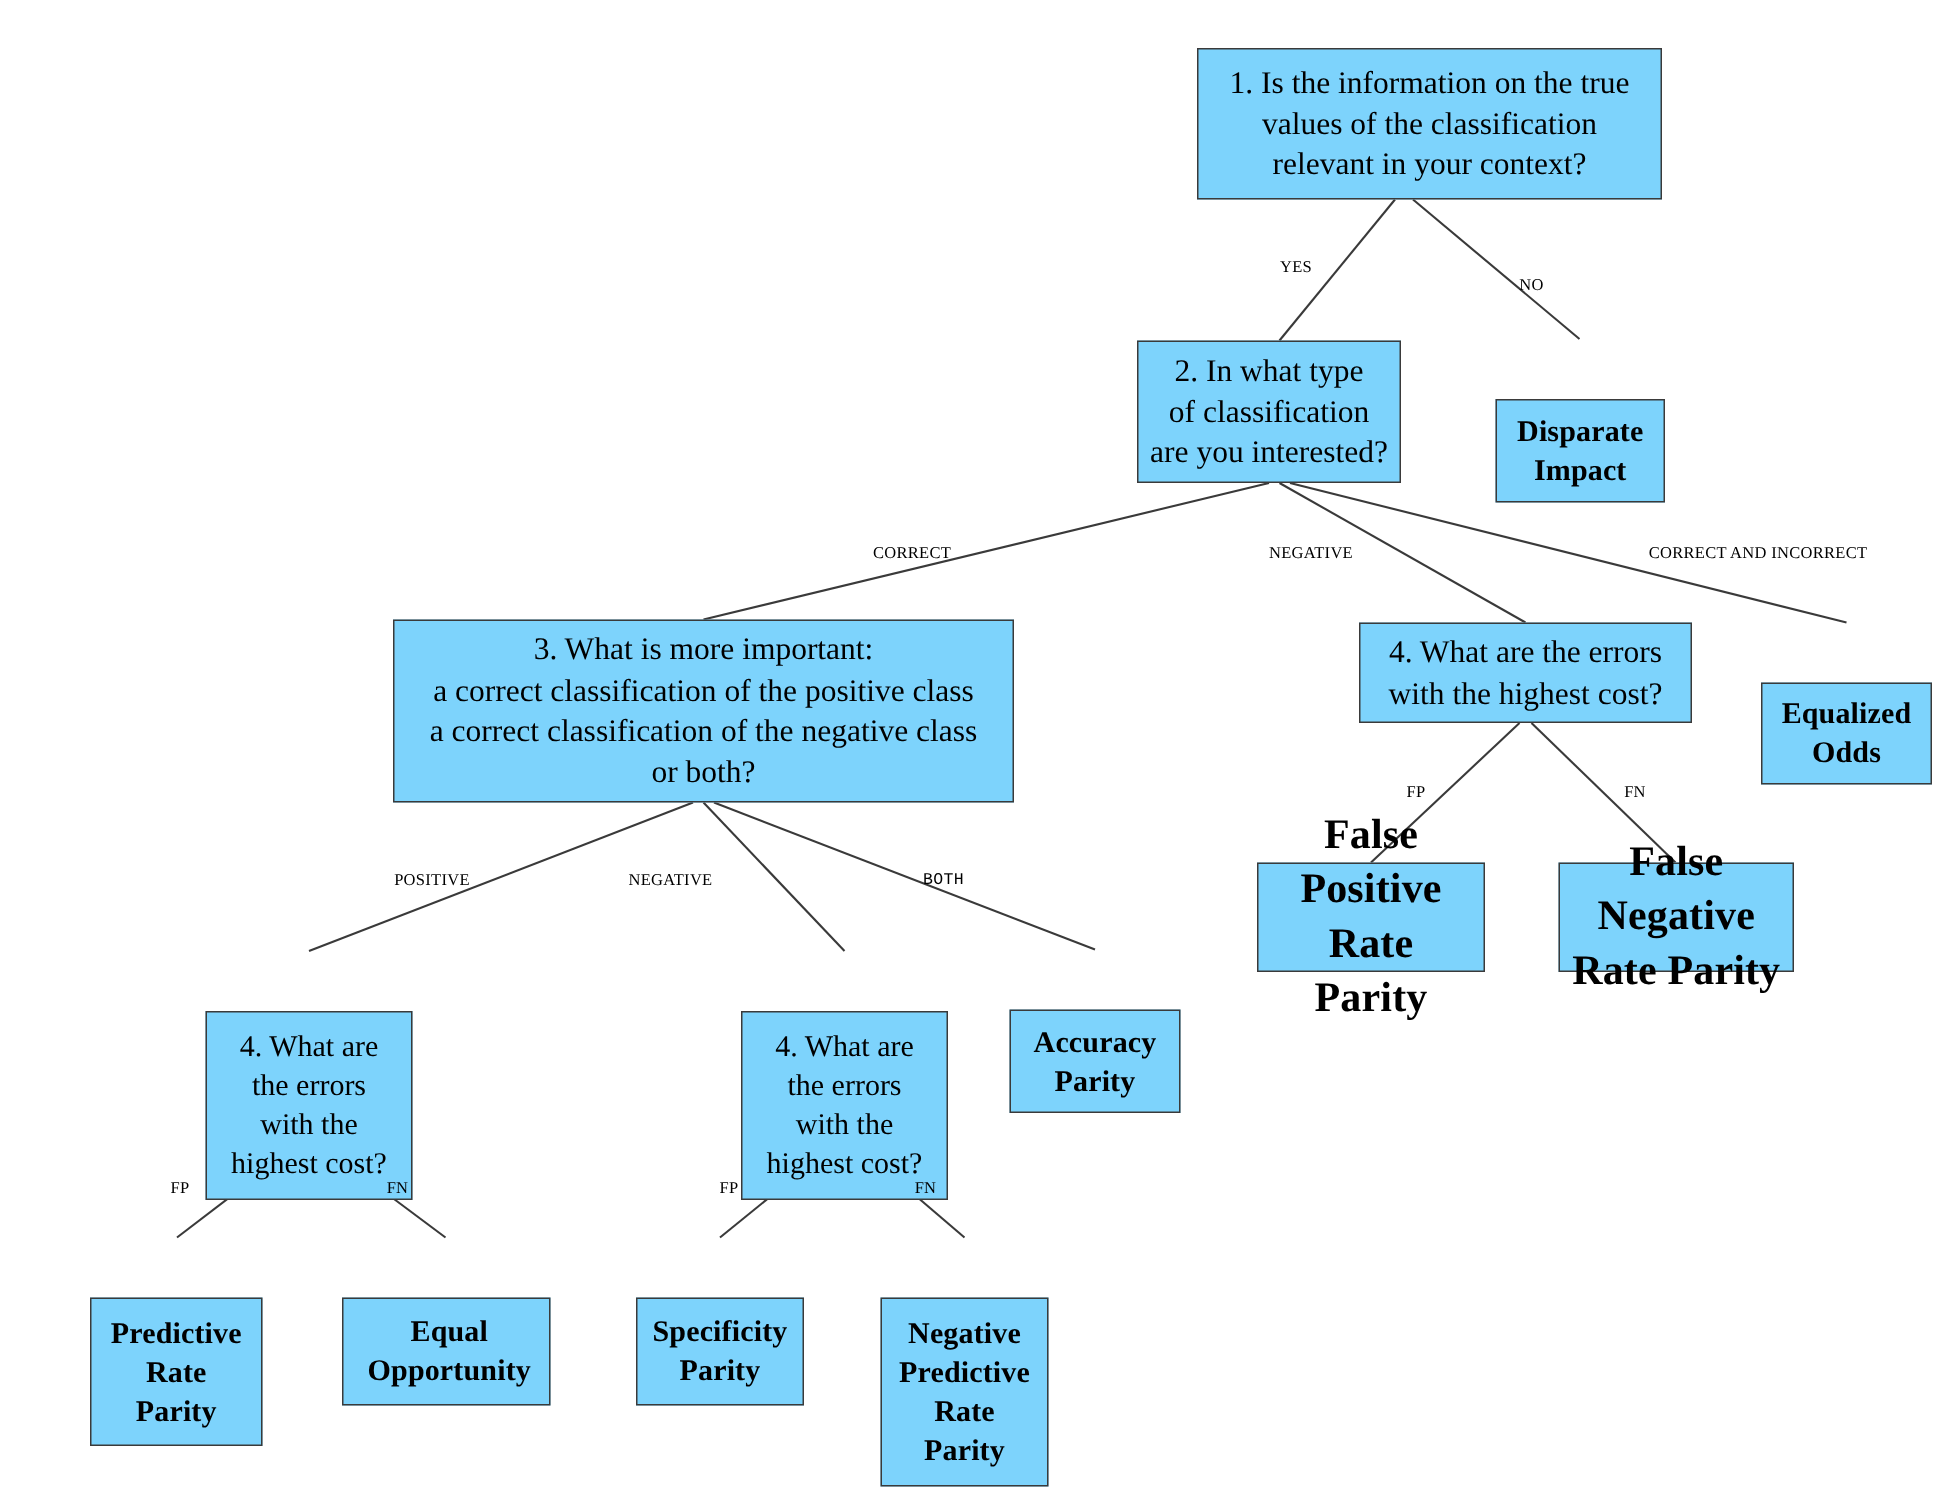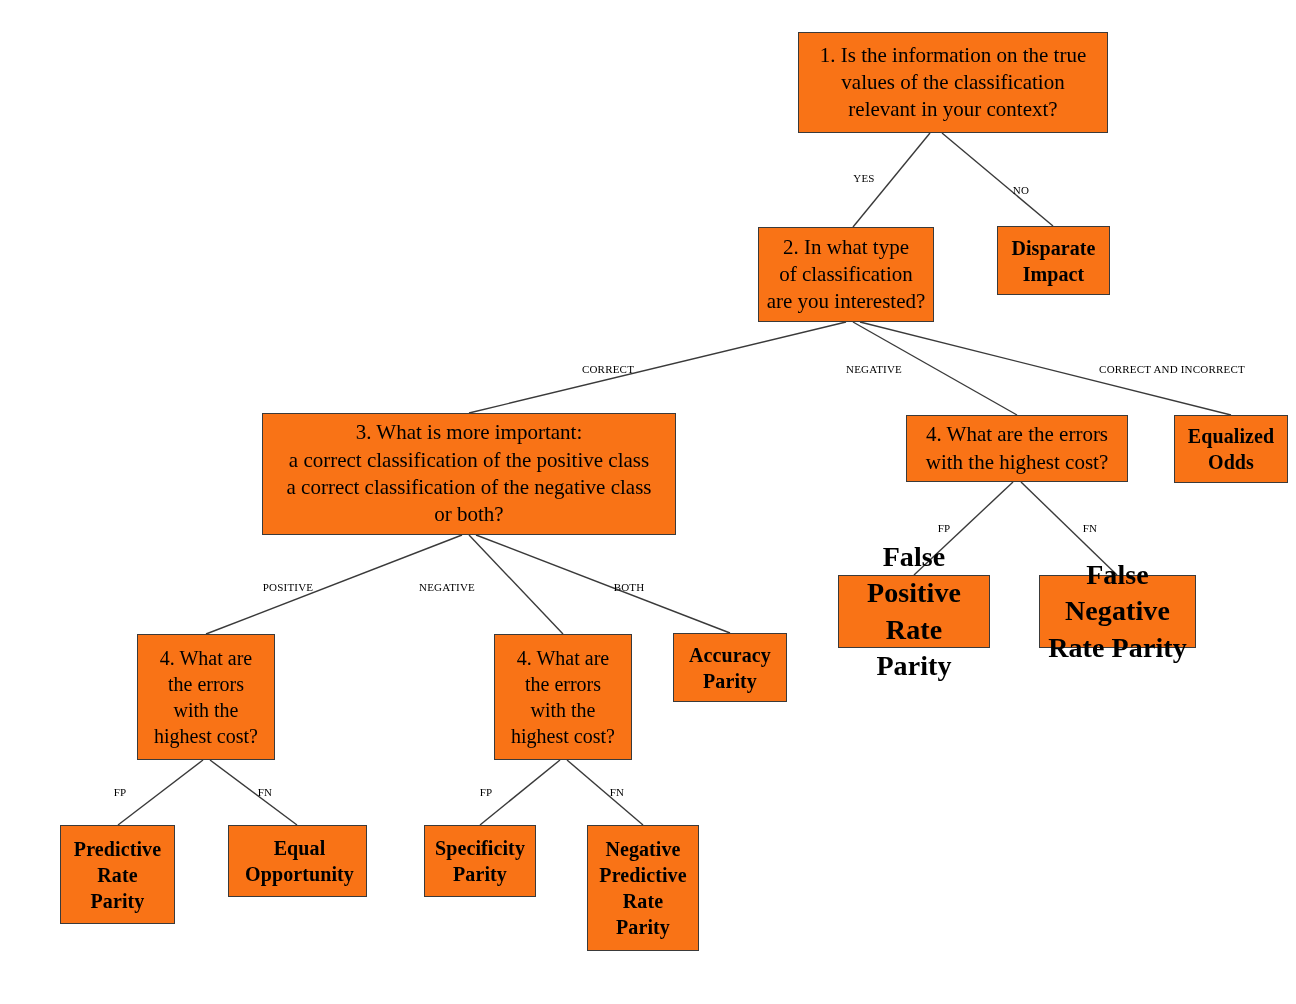--- a/index.html
+++ b/index.html
@@ -23,40 +23,41 @@
     left: 0;
     top: 0;
     width: 1296px;
     height: 1004px;
     pointer-events: none;
   }
   .node {
     position: absolute;
     box-sizing: border-box;
     border: 1.6px solid #3a3a3a;
-    background: #f97316;
+    background: #7dd3fc;
     display: flex;
     align-items: center;
     justify-content: center;
     text-align: center;
     line-height: 1.30;
     white-space: pre-line;
     padding: 2px 6px;
   }
   .node.question {
     font-weight: normal;
     font-size: 21px;
   }
   .node.leaf {
     font-weight: bold;
     font-size: 28px;
     letter-spacing: 0.1px;
   }
   .node.small {
     font-size: 20px;
+    margin-top: 40px;
   }
   .edge-label {
     position: absolute;
     font-family: "Liberation Serif", "DejaVu Serif", serif;
     font-size: 11px;
     font-weight: normal;
     color: #000000;
     background: transparent;
     white-space: nowrap;
     transform: translate(-50%, -50%);
@@ -127,21 +128,21 @@
 Parity</div>
     </div>
   <div id="label-layer">
       <div class="edge-label" style="left: 864px; top: 178px;">YES</div>
       <div class="edge-label" style="left: 1021px; top: 190px;">NO</div>
       <div class="edge-label" style="left: 608px; top: 369px;">CORRECT</div>
       <div class="edge-label" style="left: 874px; top: 369px;">NEGATIVE</div>
       <div class="edge-label" style="left: 1172px; top: 369px;">CORRECT AND INCORRECT</div>
       <div class="edge-label" style="left: 288px; top: 587px;">POSITIVE</div>
       <div class="edge-label" style="left: 447px; top: 587px;">NEGATIVE</div>
-      <div class="edge-label" style="left: 629px; top: 587px;">BOTH</div>
+      <div class="edge-label" style="left: 629px; top: 587px; font-family: Liberation Mono, monospace;">BOTH</div>
       <div class="edge-label" style="left: 944px; top: 528px;">FP</div>
       <div class="edge-label" style="left: 1090px; top: 528px;">FN</div>
       <div class="edge-label" style="left: 120px; top: 792px;">FP</div>
       <div class="edge-label" style="left: 265px; top: 792px;">FN</div>
       <div class="edge-label" style="left: 486px; top: 792px;">FP</div>
       <div class="edge-label" style="left: 617px; top: 792px;">FN</div>
     </div>
 </div>
 
 </body></html>

